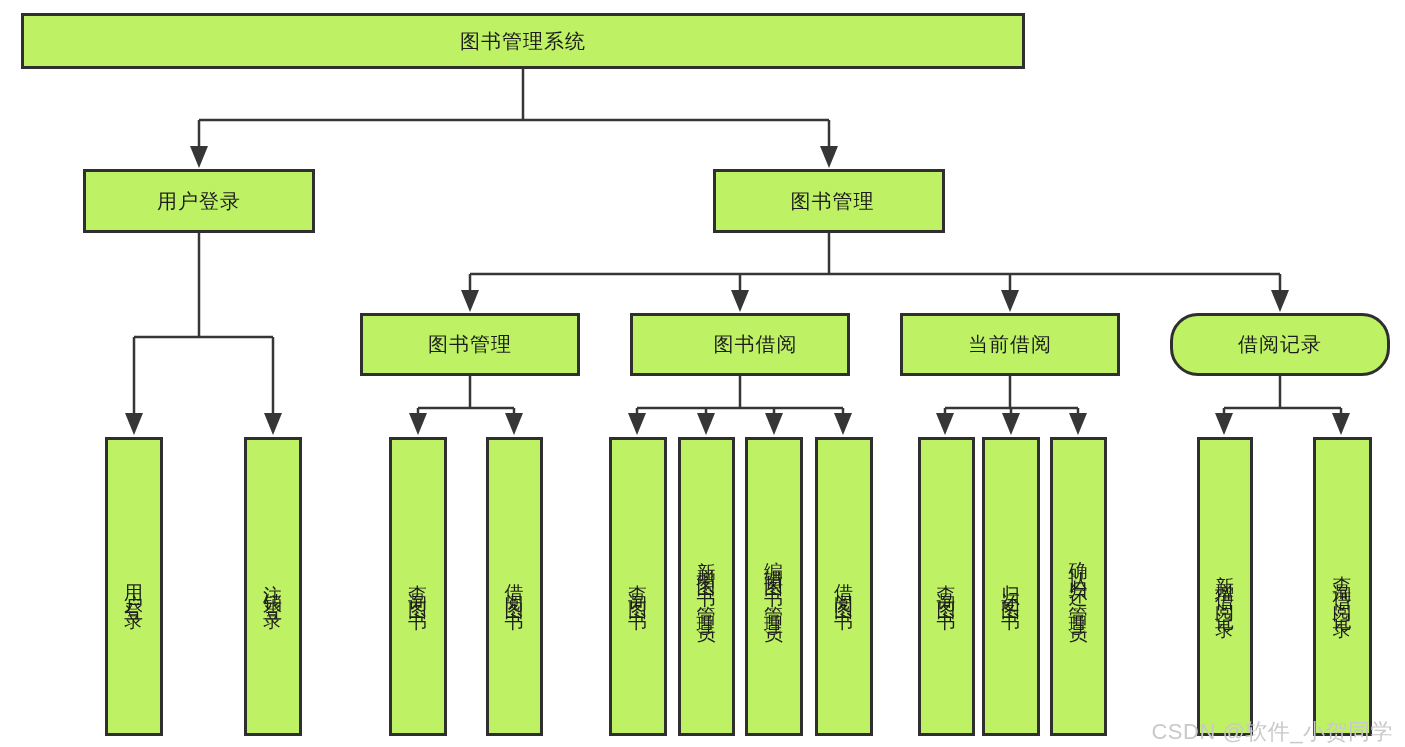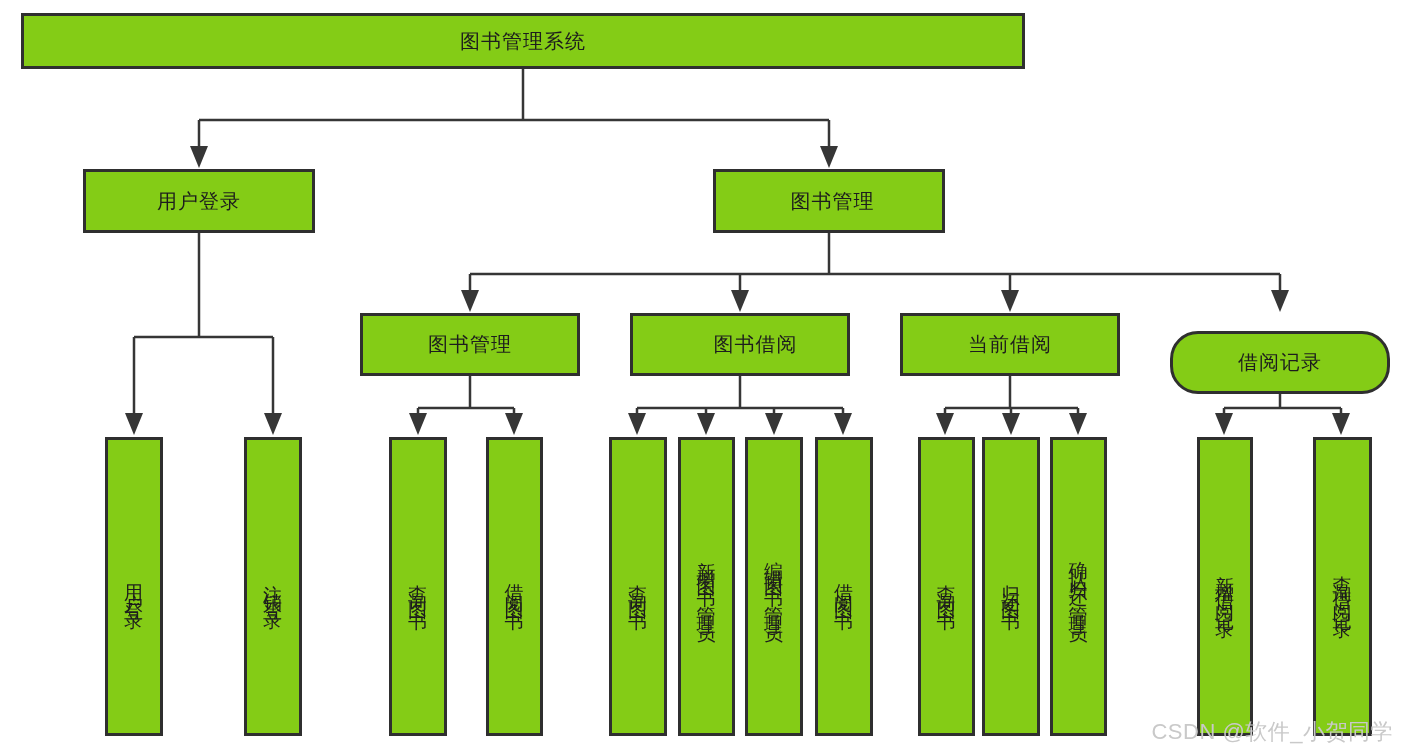--- a/index.html
+++ b/index.html
@@ -9,21 +9,21 @@
     width: 1405px;
     height: 747px;
     background: #ffffff;
     overflow: hidden;
   }
   #wires { position: absolute; left: 0; top: 0; width: 1405px; height: 747px; }
   .node {
     position: absolute;
     box-sizing: border-box;
     border: 3px solid #2f2f2f;
-    background: #84cc16;
+    background: #bef264;
     display: flex;
     align-items: center;
     justify-content: center;
     color: #1d1d1d;
   }
   .hlabel {
     font-size: 20px;
     letter-spacing: 1px;
     white-space: nowrap;
   }
@@ -130,21 +130,21 @@
 
   <div class="node" style="left:360px; top:313px; width:220px; height:63px;">
     <span class="hlabel">图书管理</span>
   </div>
   <div class="node" style="left:630px; top:313px; width:220px; height:63px;padding-left:31px;">
     <span class="hlabel">图书借阅</span>
   </div>
   <div class="node" style="left:900px; top:313px; width:220px; height:63px;">
     <span class="hlabel">当前借阅</span>
   </div>
-  <div class="node" style="left:1170px; top:331px; width:220px; height:63px;border-radius:28px;">
+  <div class="node" style="left:1170px; top:313px; width:220px; height:63px;border-radius:28px;">
     <span class="hlabel">借阅记录</span>
   </div>
 
   <div class="node leaf" style="left:105px; top:437px; width:58px; height:299px;">
     <span class="vlabel">用户登录</span>
   </div>
   <div class="node leaf" style="left:244px; top:437px; width:58px; height:299px;">
     <span class="vlabel">注销登录</span>
   </div>
 

